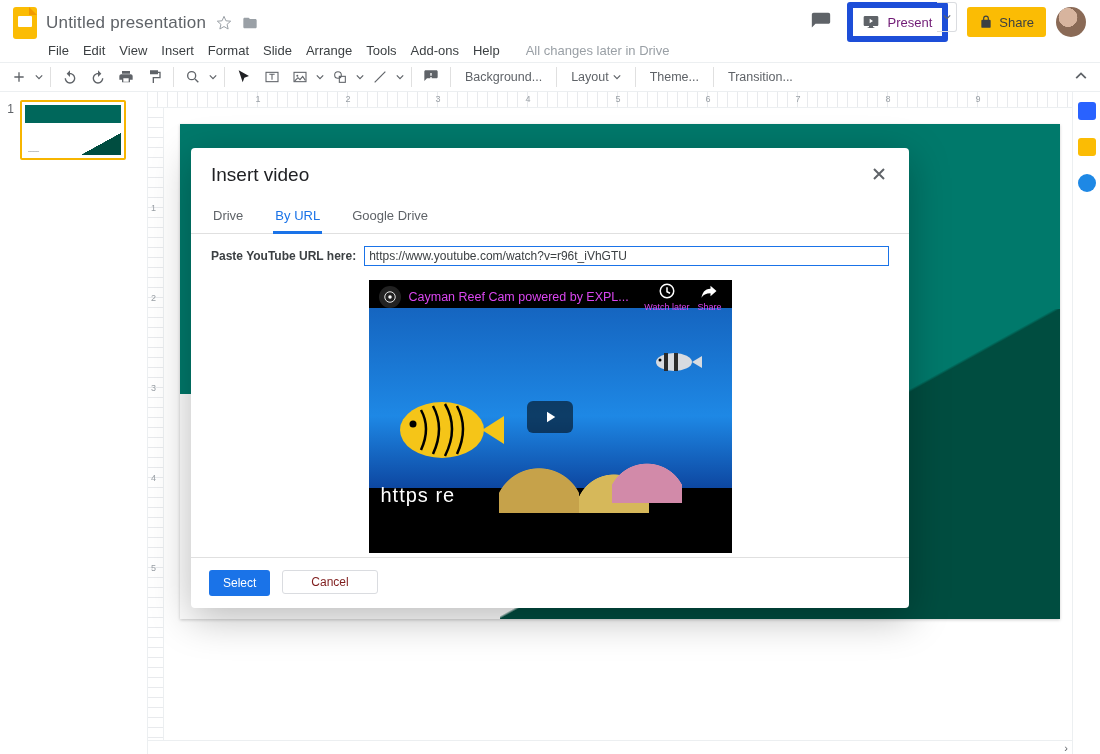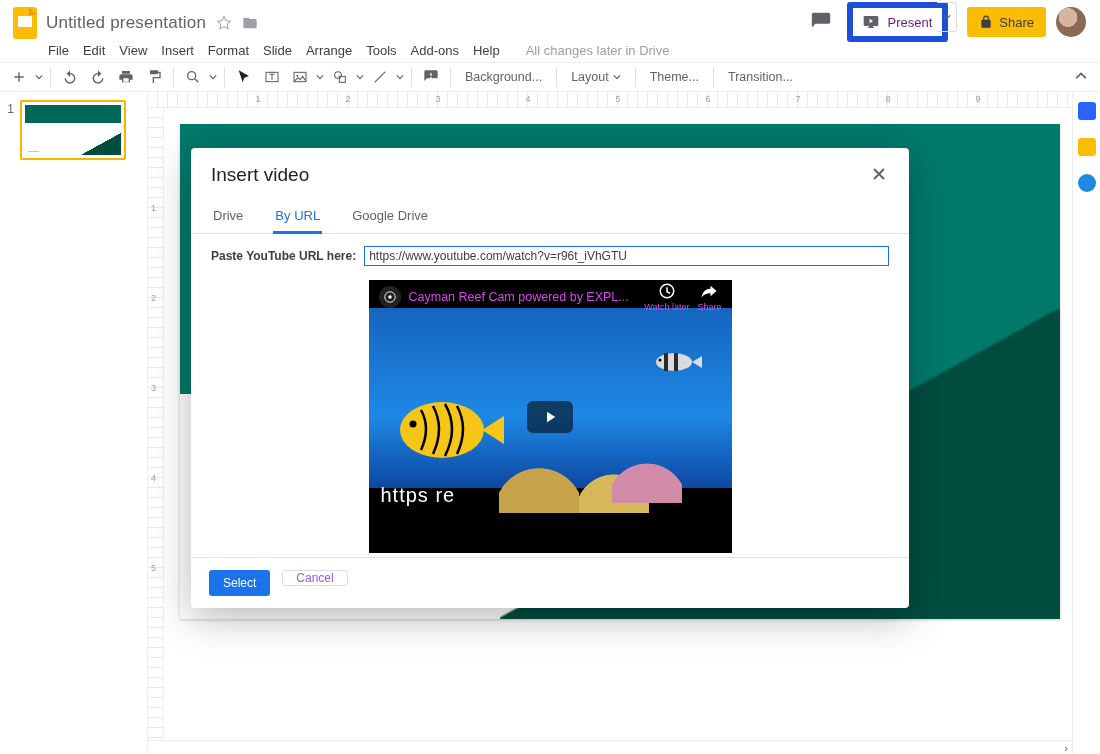--- a/index.html
+++ b/index.html
@@ -101,21 +101,21 @@
 .vp-explore{position:absolute; left:12px; bottom:46px; color:#fff; font-size:20px; letter-spacing:1px; font-weight:300;}
 
 .fish-yellow{position:absolute; width:120px; height:80px; left:18px; top:110px; }
 .coral1{position:absolute; left:130px; bottom:40px; width:80px; height:70px; background:radial-gradient(circle at 50% 100%, #c6a24a 0 55%, transparent 56%);} 
 .coral2{position:absolute; left:210px; bottom:40px; width:70px; height:60px; background:radial-gradient(circle at 50% 100%, #d6b85a 0 55%, transparent 56%);} 
 .coral-pink{position:absolute; right:50px; bottom:50px; width:70px; height:55px; background:radial-gradient(circle at 50% 100%, #d28aa9 0 60%, transparent 61%);}
 .fish-stripe{position:absolute; right:30px; top:70px; width:50px; height:24px;}
 
 .modal-footer{ border-top:1px solid #e0e0e0; padding:12px 18px; display:flex; gap:12px;}
 .btn-primary{ background:#1a73e8; color:#fff; font-size:12px; font-weight:500; border:none; border-radius:3px; height:26px; padding:0 14px; cursor:pointer;}
-.btn-secondary{ background:#fff; color:#8b5cf6; font-size:12px; border:1px solid #dadce0; border-radius:3px; height:16px; padding:0 13px; cursor:pointer;}
+.btn-secondary{ background:#fff; color:#7f1d1d; font-size:12px; border:1px solid #dadce0; border-radius:3px; height:24px; padding:0 28px; cursor:pointer;}
 
 </style>
 </head>
 <body>
 
 <div class="top-header">
   <div class="app-icon">
     <svg viewBox="0 0 24 32">
         <rect x="0" y="0" width="24" height="32" rx="3" fill="#fbbc04"></rect>
         <rect x="5" y="9" width="14" height="11" rx="1" fill="#fff"></rect>

